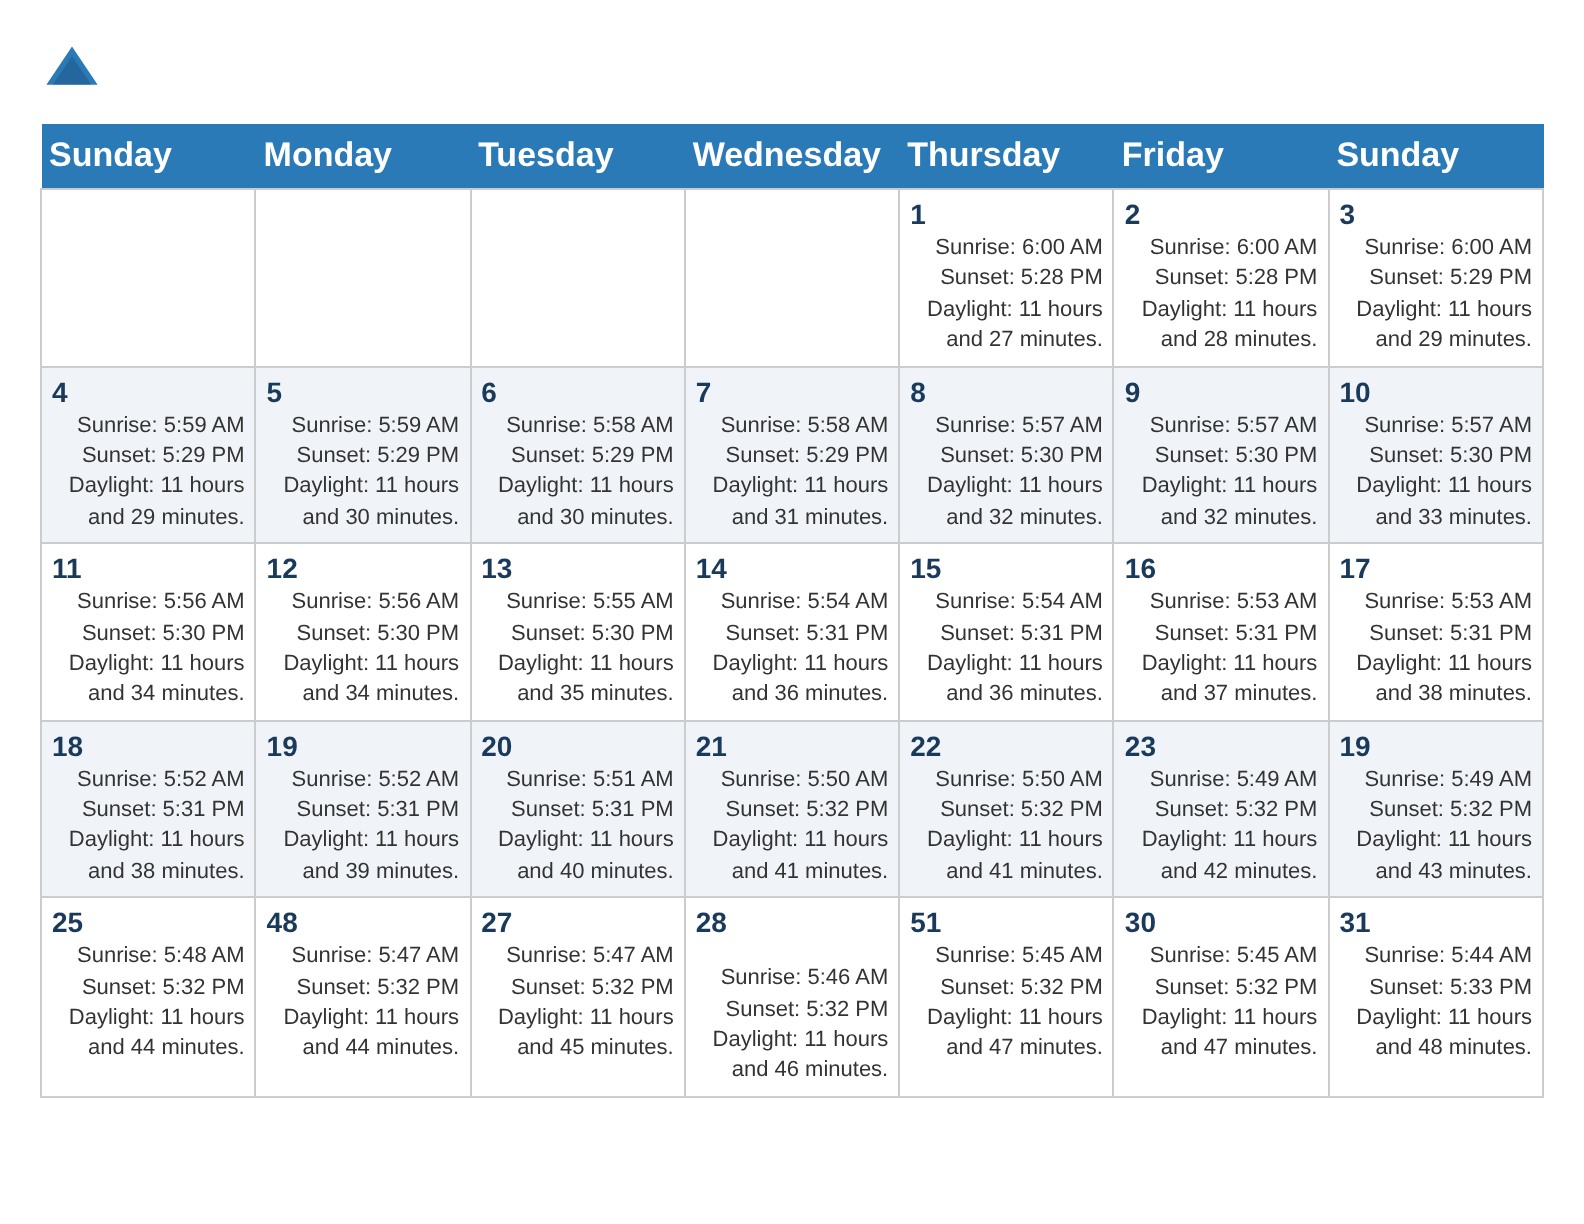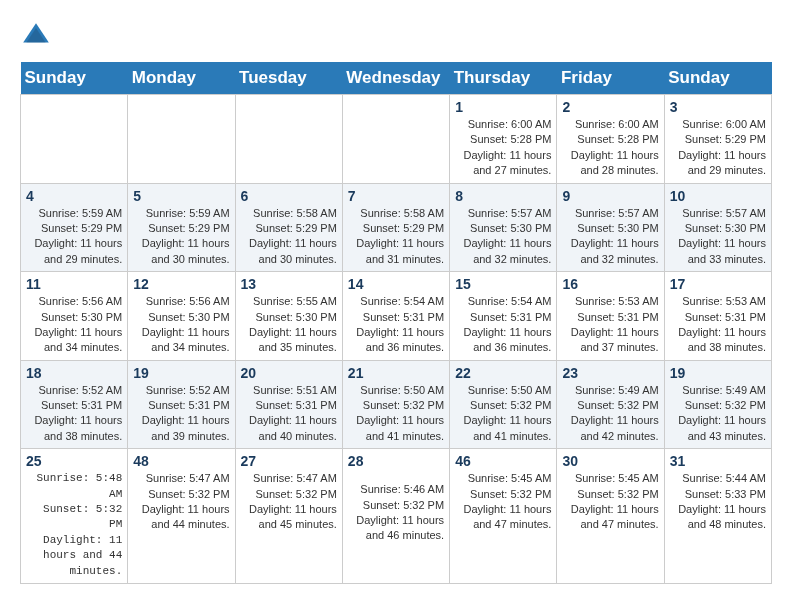--- a/index.html
+++ b/index.html
@@ -266,21 +266,21 @@
         <td>
           <span class="day-num">19</span>
           <div class="day-info" style="white-space: pre-line;">Sunrise: 5:49 AM
 Sunset: 5:32 PM
 Daylight: 11 hours and 43 minutes.</div>
         </td>
       </tr>
       <tr>
         <td>
           <span class="day-num">25</span>
-          <div class="day-info" style="white-space: pre-line; font-family: Liberation Mono, monospace;">Sunrise: 5:48 AM
+          <div class="day-info" style="white-space: pre-line;">Sunrise: 5:48 AM
 Sunset: 5:32 PM
 Daylight: 11 hours and 44 minutes.</div>
         </td>
         <td>
           <span class="day-num">48</span>
           <div class="day-info" style="white-space: pre-line;">Sunrise: 5:47 AM
 Sunset: 5:32 PM
 Daylight: 11 hours and 44 minutes.</div>
         </td>
         <td>
@@ -289,21 +289,21 @@
 Sunset: 5:32 PM
 Daylight: 11 hours and 45 minutes.</div>
         </td>
         <td>
           <span class="day-num">28</span>
           <div class="day-info" style="white-space: pre-line; margin-top: 13px;">Sunrise: 5:46 AM
 Sunset: 5:32 PM
 Daylight: 11 hours and 46 minutes.</div>
         </td>
         <td>
-          <span class="day-num">46</span>
+          <span class="day-num">51</span>
           <div class="day-info" style="white-space: pre-line;">Sunrise: 5:45 AM
 Sunset: 5:32 PM
 Daylight: 11 hours and 47 minutes.</div>
         </td>
         <td>
           <span class="day-num">30</span>
           <div class="day-info" style="white-space: pre-line;">Sunrise: 5:45 AM
 Sunset: 5:32 PM
 Daylight: 11 hours and 47 minutes.</div>
         </td>

